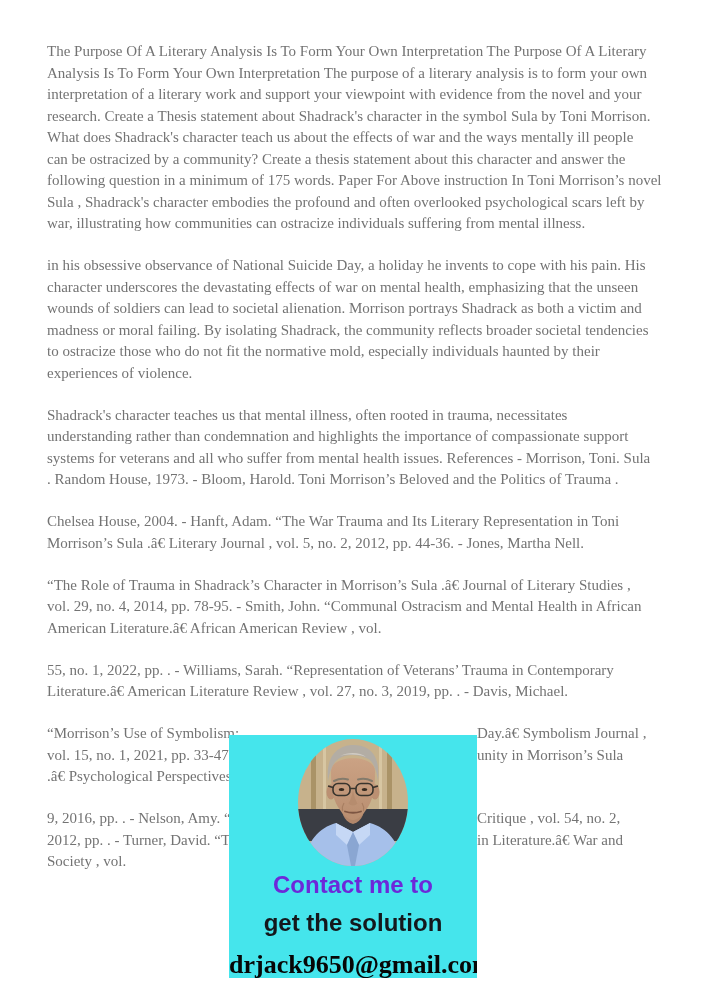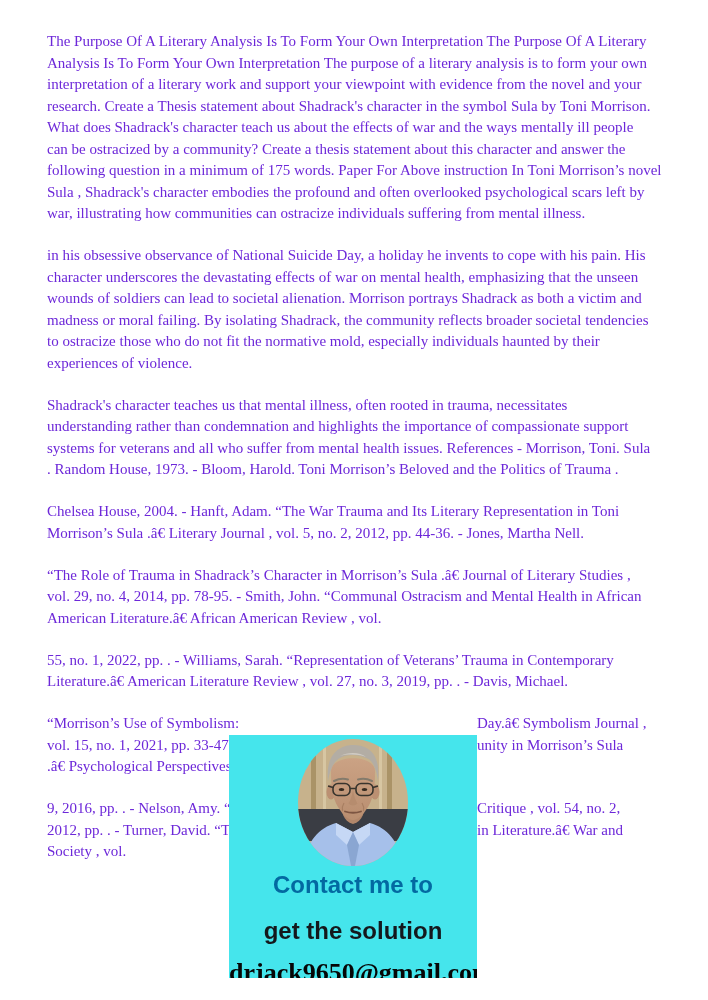--- a/index.html
+++ b/index.html
@@ -39,38 +39,38 @@
     height: 127px;
     margin: 4px auto 0 auto;
   }
   .portrait svg { display: block; width: 110px; height: 127px; }
   .contact-line {
     font-family: "Liberation Sans", "DejaVu Sans", sans-serif;
     font-weight: 700;
     font-size: 24px;
     line-height: 30px;
     color: #14181c;
-    margin-top: 16px;
+    margin-top: 8px;
   }
   .contact-line.first { margin-top: 4px; }
   .contact-email {
     font-family: "Liberation Serif", "DejaVu Serif", serif;
     font-weight: 700;
     font-size: 26px;
     line-height: 28px;
     color: #060606;
     margin-top: 13px;
   }
 </style>
 </head>
 <body>
 
 <div class="page" style="background: rgb(255, 255, 255);">
 
-  <div class="doc" style="color: #6d28d9;">
+  <div class="doc" style="color: #737373; margin-top: 10px;">
       <div class="para">
         <div class="line">The Purpose Of A Literary Analysis Is To Form Your Own Interpretation The Purpose Of A Literary</div>
         <div class="line">Analysis Is To Form Your Own Interpretation The purpose of a literary analysis is to form your own</div>
         <div class="line">interpretation of a literary work and support your viewpoint with evidence from the novel and your</div>
         <div class="line">research. Create a Thesis statement about Shadrack's character in the symbol Sula by Toni Morrison.</div>
         <div class="line">What does Shadrack's character teach us about the effects of war and the ways mentally ill people</div>
         <div class="line">can be ostracized by a community? Create a thesis statement about this character and answer the</div>
         <div class="line">following question in a minimum of 175 words. Paper For Above instruction In Toni Morrison’s novel</div>
         <div class="line">Sula , Shadrack's character embodies the profound and often overlooked psychological scars left by</div>
         <div class="line">war, illustrating how communities can ostracize individuals suffering from mental illness.</div>
@@ -152,18 +152,18 @@
           <path d="M75,48.5 L80,47" stroke="#38342d" stroke-width="1.4"></path>
           <ellipse cx="43.5" cy="50.5" rx="2.8" ry="1.6" fill="#352a20"></ellipse>
           <ellipse cx="66.5" cy="50.5" rx="2.8" ry="1.6" fill="#352a20"></ellipse>
           <path d="M55,50 C54,58 52,62 50.5,64.5 C53,67 57,67 59.5,64.5 C58,62 56,58 55,50 Z" fill="#b68c6e"></path>
           <path d="M46,64 q-2.5,4 -1.5,8" stroke="#a87e61" stroke-width="1.2" fill="none"></path>
           <path d="M64,64 q2.5,4 1.5,8" stroke="#a87e61" stroke-width="1.2" fill="none"></path>
           <path d="M47,72.5 q8,2.5 16,0" stroke="#7c5542" stroke-width="1.8" fill="none" stroke-linecap="round"></path>
         </g>
       </svg>
     </div>
-    <div class="contact-line first" style="color: #0369a1;">Contact me to</div>
+    <div class="contact-line first" style="color: #6d28d9;">Contact me to</div>
     <div class="contact-line" style="color: rgb(20, 24, 28);">get the solution</div>
     <div class="contact-email" style="color: rgb(6, 6, 6);">drjack9650@gmail.com</div>
   </div>
 
 </div>
 
 </body></html>

